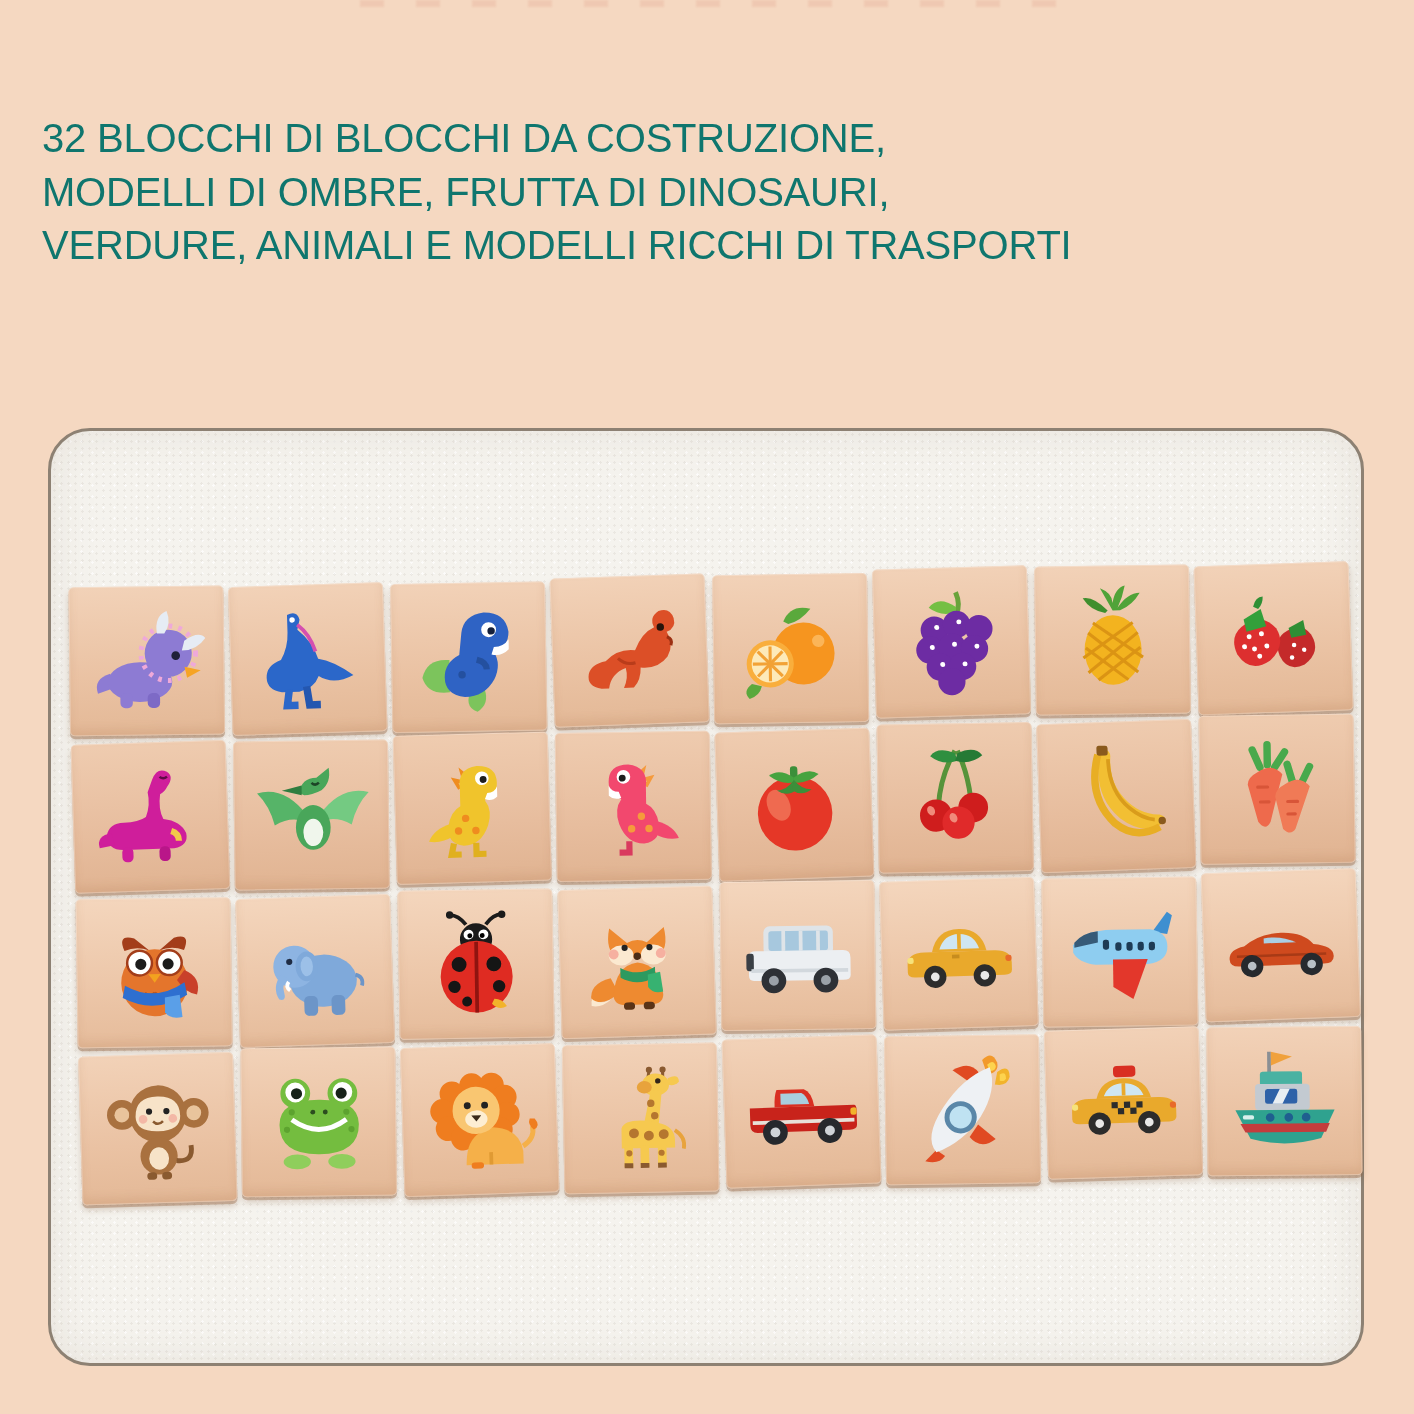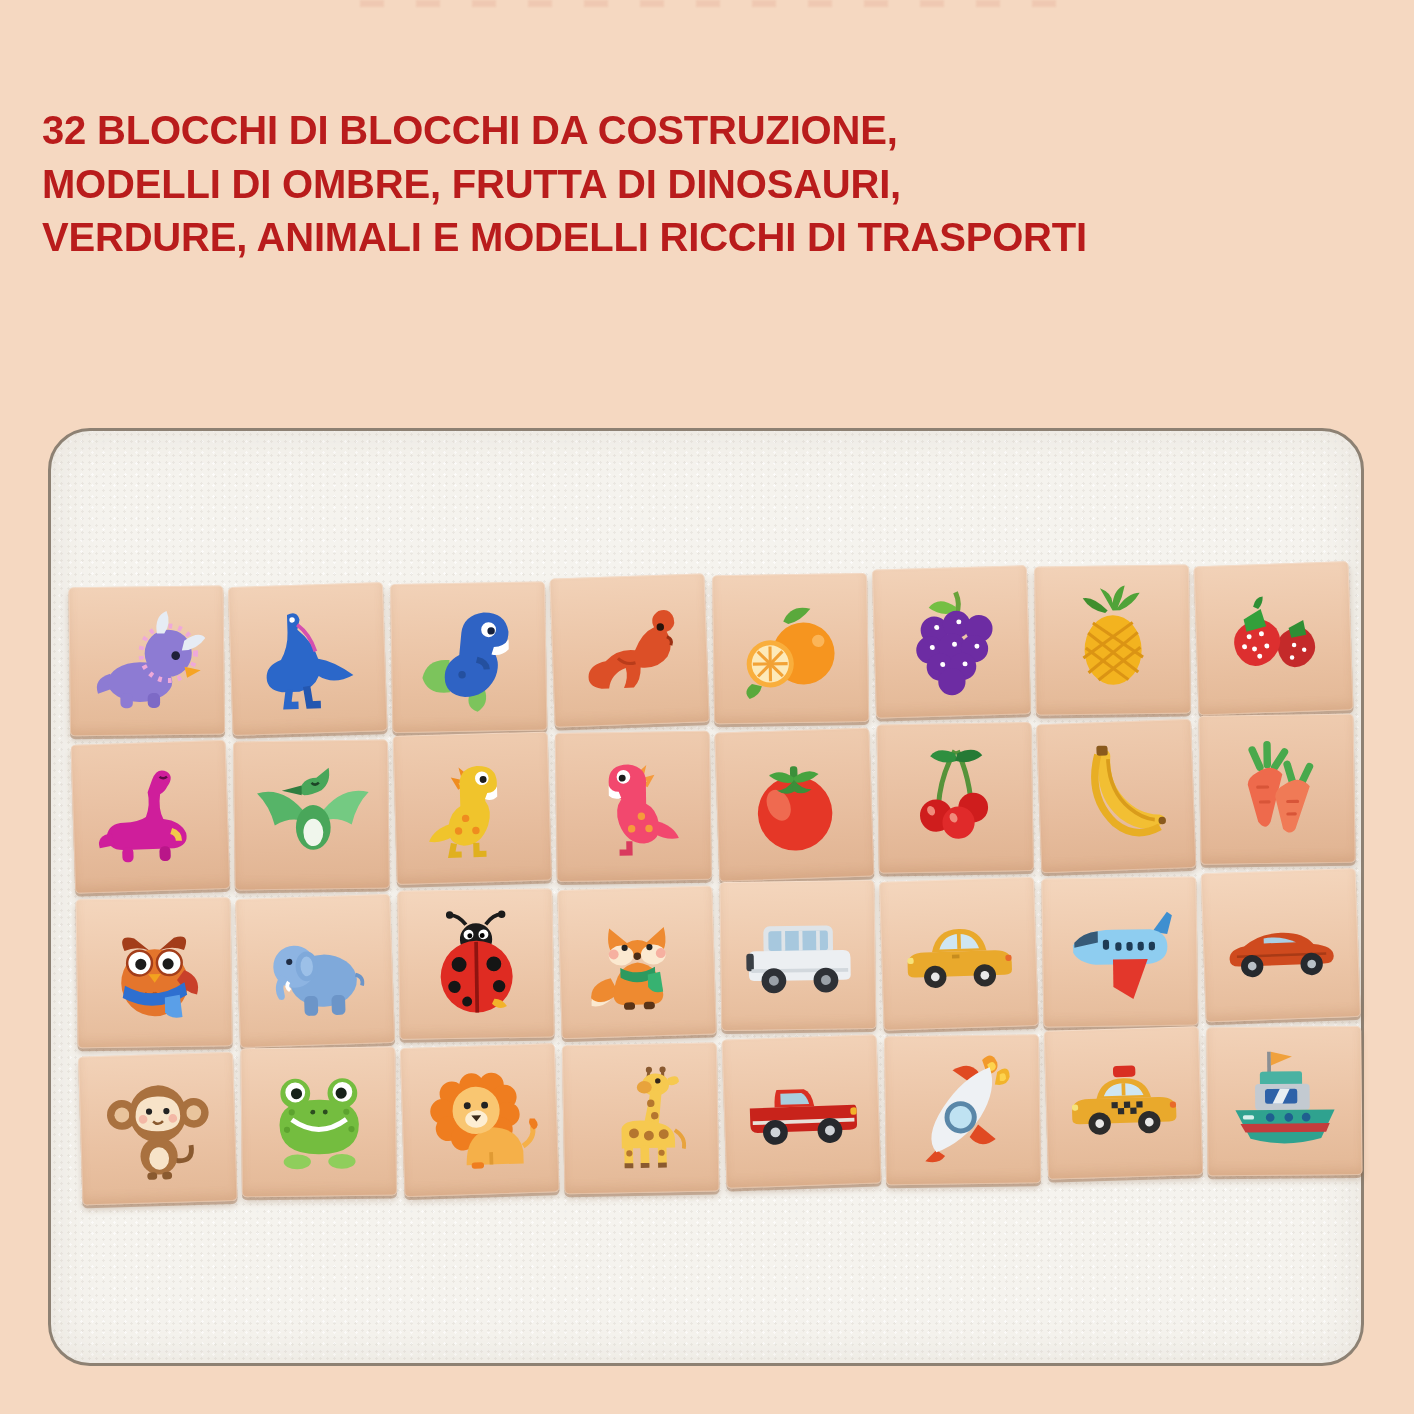--- a/index.html
+++ b/index.html
@@ -7,22 +7,22 @@
     width:1414px;height:1414px;position:relative;overflow:hidden;
     background:#f5d8c1;
     font-family:"Liberation Sans","DejaVu Sans",sans-serif;
   }
   .top-remnant{
     position:absolute;left:360px;top:0;width:700px;height:7px;
     background:repeating-linear-gradient(90deg,rgba(198,88,70,.35) 0 24px,transparent 24px 56px);
     filter:blur(1.2px);opacity:.35;
   }
   .headline{
-    position:absolute;left:42px;top:104px;width:1320px;
-    font-size:40px;font-weight:700;color:#b91c1c;
+    position:absolute;left:42px;top:112px;width:1320px;
+    font-size:40px;font-weight:400;color:#0f766e;
     line-height:1.34;letter-spacing:-0.2px;white-space:pre-line;
   }
   .card{
     position:absolute;left:48px;top:428px;width:1316px;height:938px;
     box-sizing:border-box;border:3px solid #8d8173;border-radius:42px;
     background-color:#f5f3ee;
     background-image:
       radial-gradient(rgba(175,168,155,.16) 1px, transparent 1.3px),
       radial-gradient(rgba(255,255,255,.7) 1px, transparent 1.3px);
     background-size:7px 7px,11px 11px;

